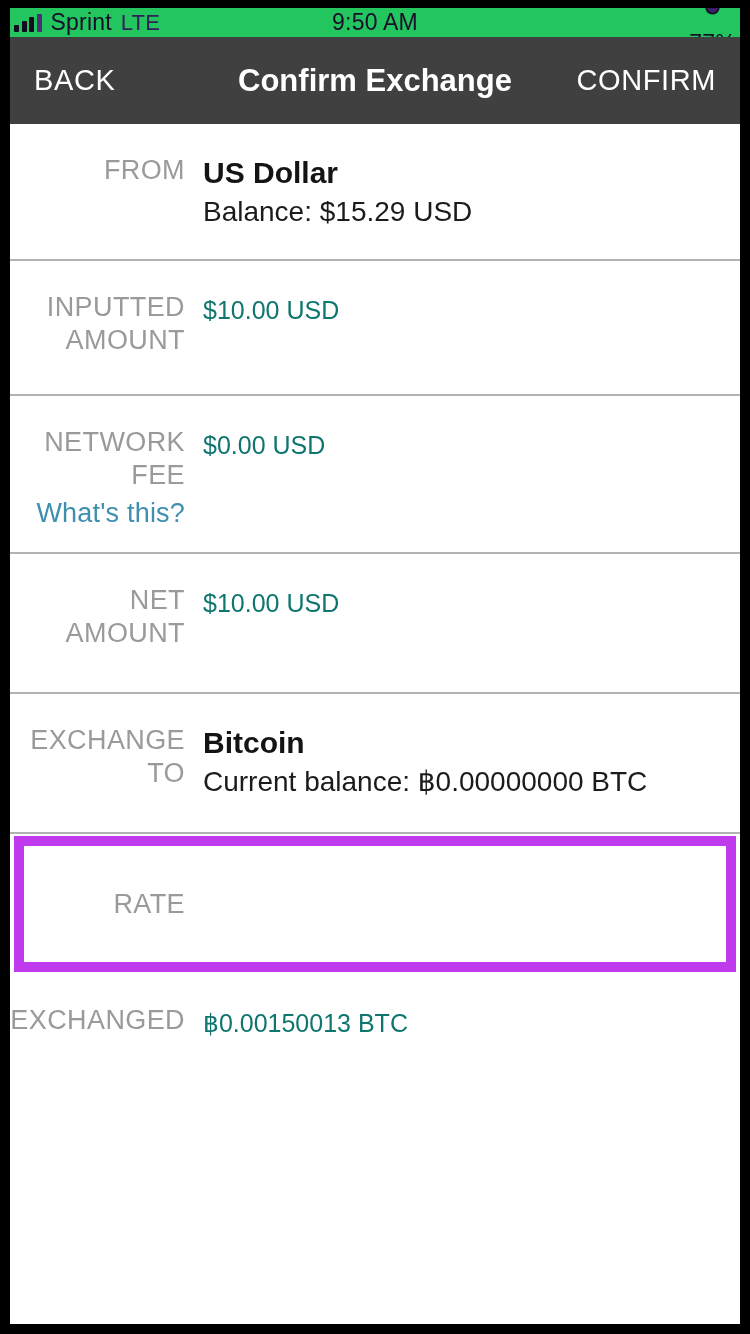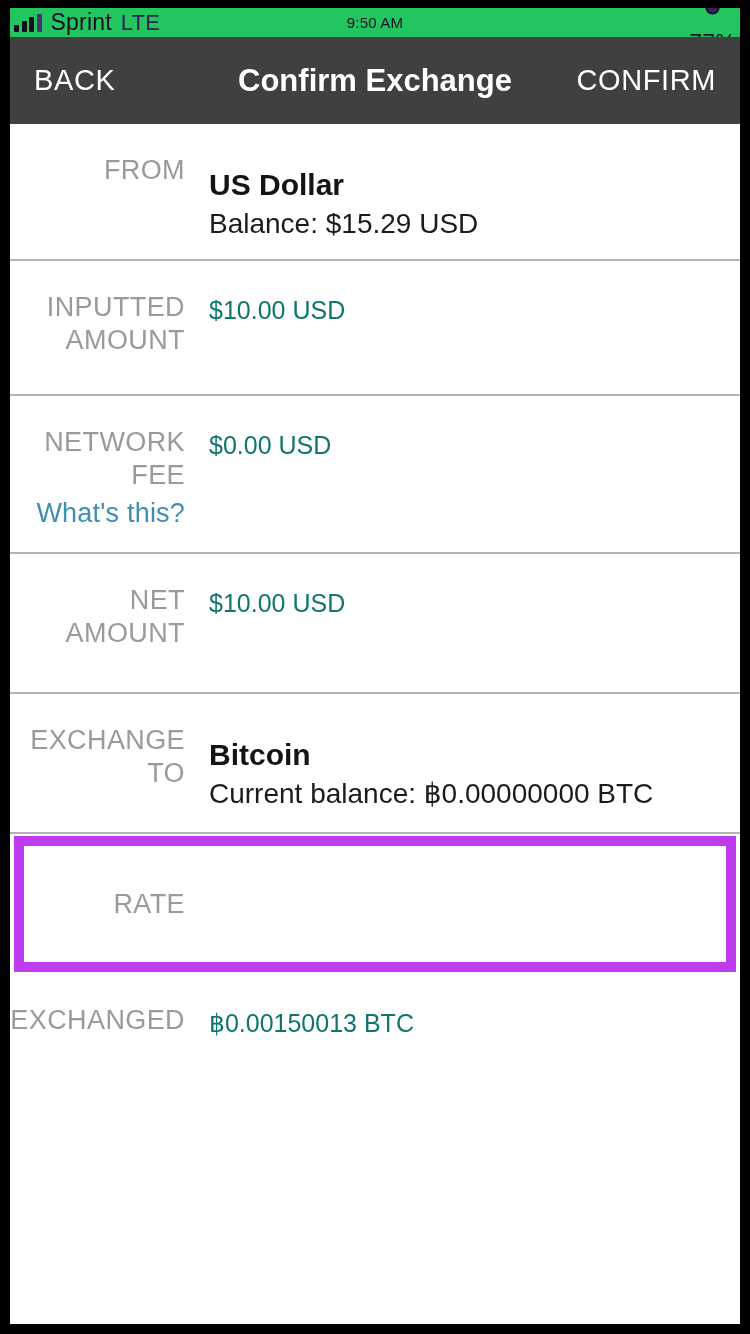--- a/index.html
+++ b/index.html
@@ -46,21 +46,21 @@
   .sb-left {
     display: flex;
     align-items: center;
     gap: 9px;
     padding-left: 4px;
   }
   .sb-center {
     position: absolute;
     left: 0; right: 0;
     text-align: center;
-    font-size: 15px;
+    font-size: 23px;
     font-weight: 500;
     color: #1a0f2b;
     pointer-events: none;
   }
   .sb-right {
     margin-left: auto;
     display: flex;
     align-items: center;
     gap: 7px;
     padding-right: 4px;
@@ -150,21 +150,20 @@
     height: calc(100% - 116px);
     overflow: hidden;
   }
   .row {
     display: flex;
     align-items: flex-start;
     border-bottom: 2px solid #b3b3b3;
     box-sizing: border-box;
     padding-top: 30px;
     position: relative;
-    gap: 6px;
   }
   .row.r-from       { height: 137px; }
   .row.r-inputted   { height: 135px; }
   .row.r-fee        { height: 158px; }
   .row.r-net        { height: 140px; }
   .row.r-to         { height: 140px; }
   .row.r-exchanged  { height: 120px; border-bottom: none; }
 
   .row-label {
     width: 175px;
@@ -183,21 +182,20 @@
     color: #1c1c1c;
     flex: 1 1 auto;
     min-width: 0;
   }
   .val-primary {
     font-size: 30px;
     font-weight: bold;
     line-height: 38px;
     color: #141414;
     display: block;
-    margin-top: 12px;
   }
   .val-plain {
     font-size: 25px;
     line-height: 38px;
     color: #0f766e;
     display: block;
   }
   .val-sub {
     font-size: 28px;
     line-height: 40px;

